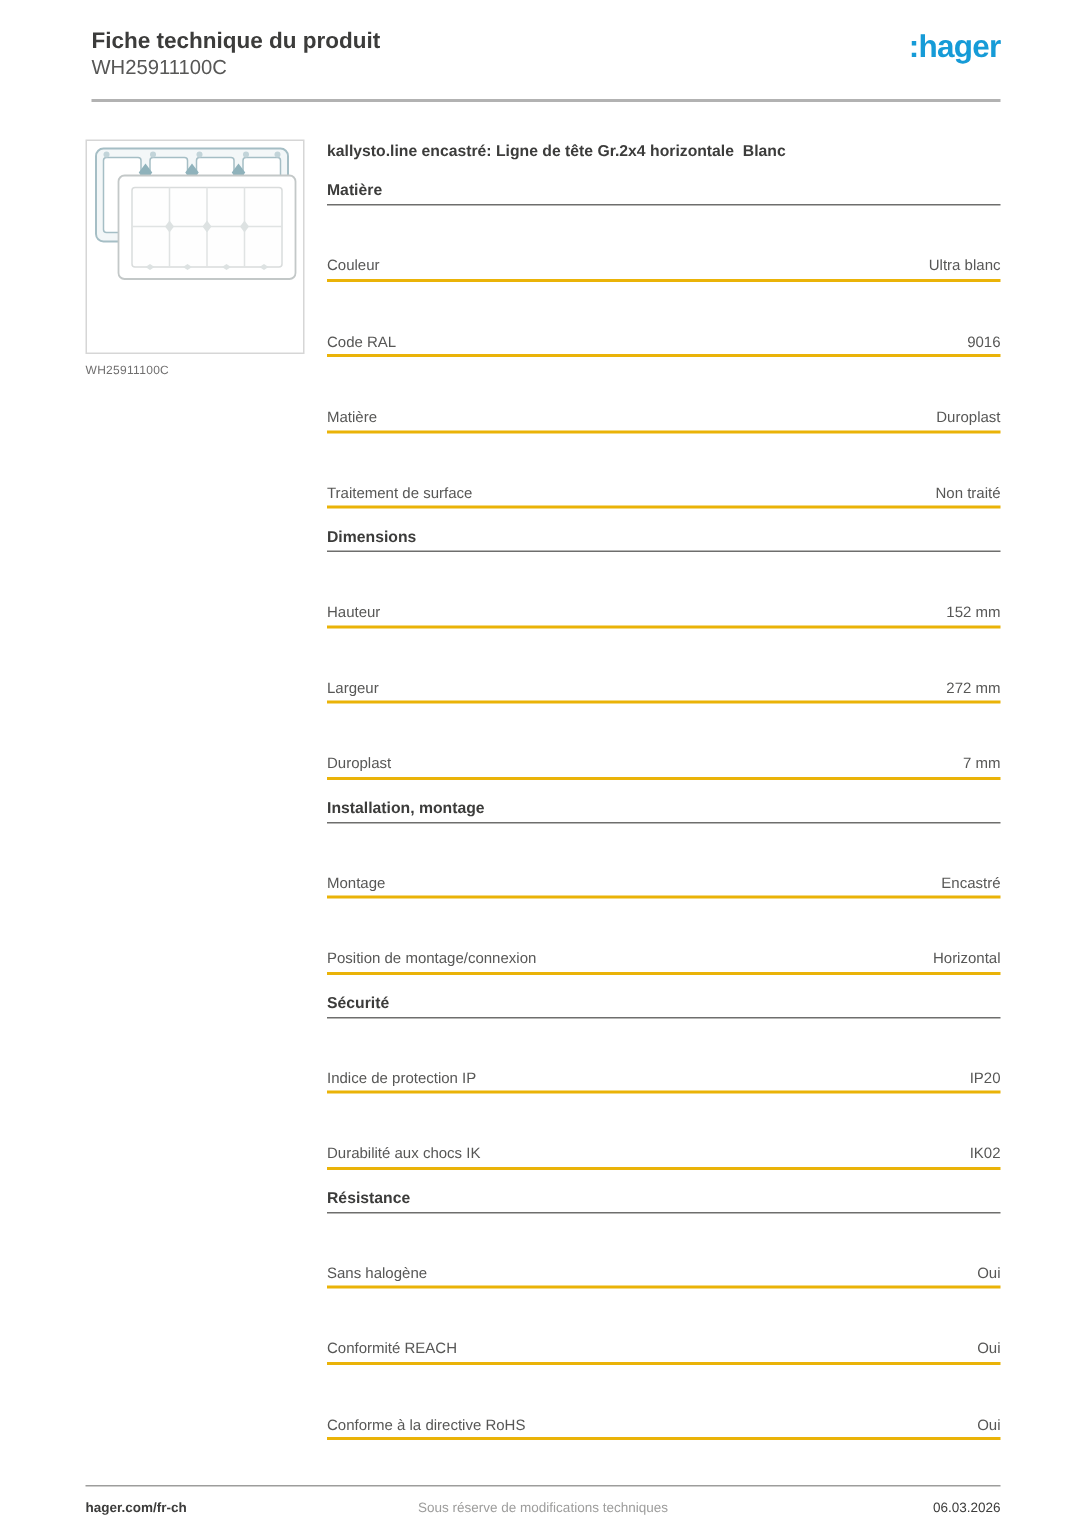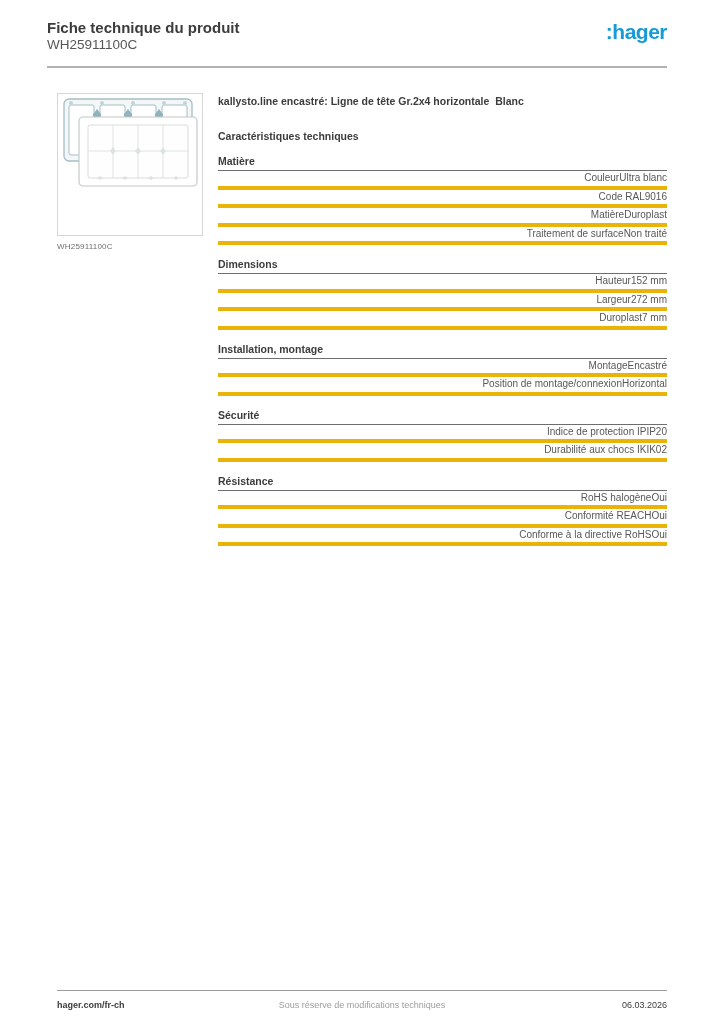--- a/index.html
+++ b/index.html
@@ -8,21 +8,21 @@
     position:relative;
     width:724px; height:1024px;
     margin:0 auto;
     background:#ffffff;
     font-family:"Liberation Sans", sans-serif;
     color:#575756;
     overflow:hidden;
   }
   
   .header {
-    position:absolute; left:47px; right:57px; top:19px;
+    position:absolute; left:61px; right:57px; top:19px;
     display:flex; justify-content:space-between; align-items:flex-start;
     padding-bottom:12px;
     border-bottom:2px solid #b2b2b2;
     gap:38px;
   }
   .doc-title { font-size:15px; font-weight:bold; color:#3c3c3b; line-height:1.2; }
   .doc-code  { font-size:13.5px; color:#575756; line-height:1.25; }
   .logo {
     font-size:21px; font-weight:bold; letter-spacing:-0.5px;
     line-height:1; margin-top:2px;
@@ -45,25 +45,26 @@
     font-size:10.5px; font-weight:bold; color:#3c3c3b;
     margin-top:22px;
   }
   .spec-section { margin-top:13px; }
   .spec-section-title {
     font-size:10.5px; font-weight:bold; color:#3c3c3b;
     padding-bottom:3px;
     border-bottom:1px solid #6e6e6d;
   }
   .spec-row {
-    display:flex; justify-content:flex-end; align-items:baseline;
+    display:flex; justify-content:space-between; align-items:baseline;
     font-size:10px; color:#575756;
     padding:2px 0 2px 0;
-    border-bottom:4px solid #eab308;
+    border-bottom:2px solid #eab308;
     line-height:1.05;
+    margin-top:34px;
   }
   .spec-label { text-align:left; }
   .spec-value { text-align:right; }
   
   .footer {
     position:absolute; left:57px; right:57px; bottom:14px;
     border-top:1px solid #9d9d9c;
     padding-top:9px;
     display:flex; justify-content:space-between; align-items:center;
     font-size:9px;
@@ -136,21 +137,20 @@
               <polygon points="118,82 121,84 118,86 115,84"></polygon>
             </g>
           </g>
         </svg>
       </div>
       <div class="image-caption">WH25911100C</div>
     </div>
 
     <div class="content-col">
       <div class="product-title">kallysto.line encastré: Ligne de tête Gr.2x4 horizontale  Blanc</div>
-      <div class="char-heading">Caractéristiques techniques</div>
       <div>
           <div class="spec-section">
             <div class="spec-section-title">Matière</div>
             <div class="spec-row">
               <span class="spec-label">Couleur</span>
               <span class="spec-value">Ultra blanc</span>
             </div>
             <div class="spec-row">
               <span class="spec-label">Code RAL</span>
               <span class="spec-value">9016</span>
@@ -197,21 +197,21 @@
               <span class="spec-value">IP20</span>
             </div>
             <div class="spec-row">
               <span class="spec-label">Durabilité aux chocs IK</span>
               <span class="spec-value">IK02</span>
             </div>
           </div>
           <div class="spec-section">
             <div class="spec-section-title">Résistance</div>
             <div class="spec-row">
-              <span class="spec-label">RoHS halogène</span>
+              <span class="spec-label">Sans halogène</span>
               <span class="spec-value">Oui</span>
             </div>
             <div class="spec-row">
               <span class="spec-label">Conformité REACH</span>
               <span class="spec-value">Oui</span>
             </div>
             <div class="spec-row">
               <span class="spec-label">Conforme à la directive RoHS</span>
               <span class="spec-value">Oui</span>
             </div>

